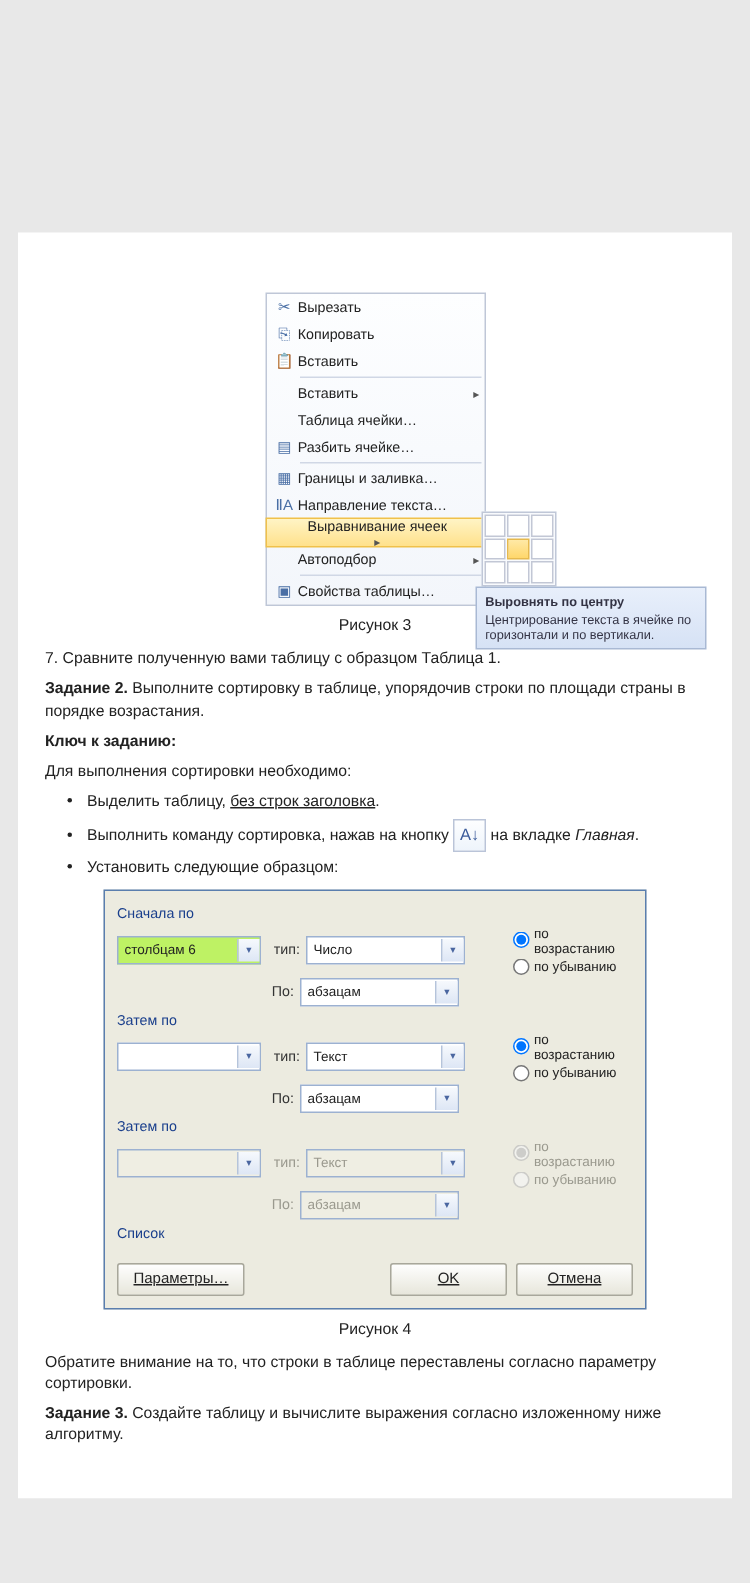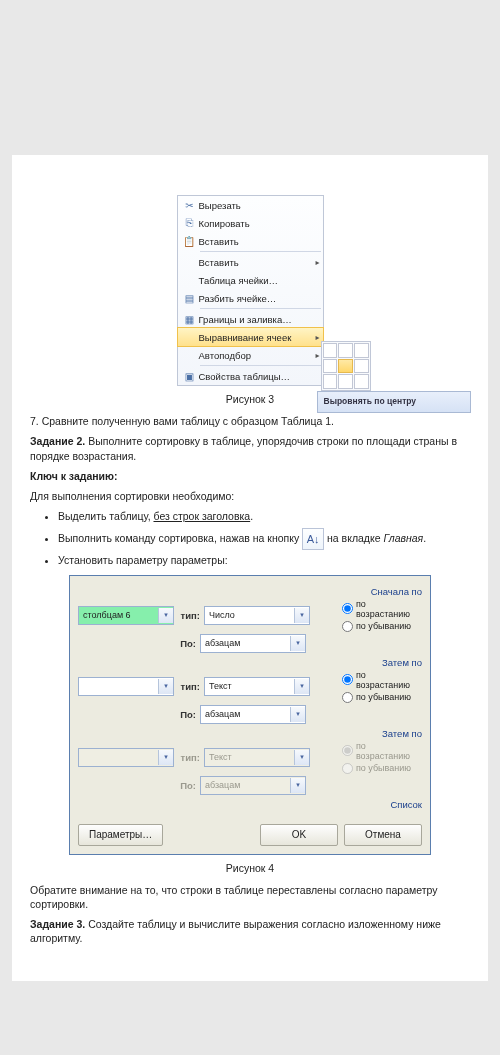--- a/index.html
+++ b/index.html
@@ -36,20 +36,21 @@
   .ctxrow {
     display: flex;
     align-items: center;
     height: 18px;
     padding-left: 3px;
   }
   .ctxrow.hl {
     background: linear-gradient(#fff4c5, #ffe18c);
     border: 1px solid #f0c14b;
     margin: -1px;
+    flex-direction: column;
   }
   .ctxicon {
     width: 18px;
     text-align: center;
     font-size: 10px;
     color: #4a6fa5;
   }
   .ctxtext { flex: 1; }
   .ctxarrow { width: 10px; text-align: center; color: #555; font-size: 8px; }
   .ctxsep { height: 1px; background: #d0d7e5; margin: 1px 2px 1px 22px; }
@@ -123,48 +124,48 @@
     width: 18px; height: 16px;
     margin-left: 2px;
     display: flex; align-items: center; justify-content: center;
     border: 1px solid #3a5fa5;
     background: linear-gradient(#7ba4e8,#3866b9);
     font-size: 9px; color: #fff;
     border-radius: 2px;
   }
   .tb-btn.close { background: linear-gradient(#f48b63,#d9522c); border-color: #b44724; }
   .dlgbody { padding: 6px 8px 8px; }
-  .group-lbl { color: #1a3f8c; margin: 4px 0 2px; text-align: right; }
+  .group-lbl { color: #1a3f8c; margin: 4px 0 2px; }
   .row { display: flex; align-items: center; gap: 4px; margin: 2px 0; }
   .combo {
     flex: 0 0 auto;
     display: flex;
     align-items: center;
     height: 17px;
     background: #fff;
     border: 1px solid #9cb1d1;
     font-size: 9px;
     padding-left: 4px;
   }
   .combo.disabled { background: #efeee3; color: #9a998e; }
-  .combo.sel { background: #86efac; }
+  .combo.sel { background: #bef264; }
   .combo .cv { flex: 1; }
   .combo .car {
     width: 14px; height: 15px;
     background: linear-gradient(#f6f9fd,#dde6f5);
     border-left: 1px solid #b5c4db;
     color: #4a66a0; font-size: 7px;
     display: flex; align-items: center; justify-content: center;
   }
-  .keylbl { width: 22px; text-align: right; color: #333; font-weight: bold; }
+  .keylbl { width: 22px; text-align: right; color: #333; }
   .radcol { display: flex; flex-direction: column; gap: 2px; margin-left: auto; }
   .rad { display: flex; align-items: center; gap: 3px; font-size: 9px; padding-left: 28px; }
   .rad input { margin: 0; width: 11px; height: 11px; }
   .rad.disabled { color: #9a998e; }
-  .dlgfoot { display: flex; gap: 6px; padding: 4px 8px 8px; }
+  .dlgfoot { display: flex; gap: 6px; padding: 4px 8px 8px; text-decoration: underline; }
   .dlgbtn {
     height: 20px;
     padding: 0 10px;
     background: linear-gradient(#fefefe,#e7e6db);
     border: 1px solid #a8a79b;
     border-radius: 2px;
     font-size: 10px;
     display: flex; align-items: center; justify-content: center;
   }
   .dlgfoot .push { flex: 1; }
@@ -206,20 +207,24 @@
         </div>
         <div class="ctxrow">
           <span class="ctxicon">▤</span>
           <span class="ctxtext">Разбить ячейке…</span>
         </div>
         <div class="ctxsep"></div>
         <div class="ctxrow">
           <span class="ctxicon">▦</span>
           <span class="ctxtext">Границы и заливка…</span>
         </div>
+        <div class="ctxrow">
+          <span class="ctxicon">ⅡA</span>
+          <span class="ctxtext">Направление текста…</span>
+        </div>
         <div class="ctxrow hl">
           <span class="ctxicon"></span>
           <span class="ctxtext">Выравнивание ячеек</span>
           <span class="ctxarrow">▸</span>
         </div>
         <div class="ctxrow">
           <span class="ctxicon"></span>
           <span class="ctxtext">Автоподбор</span>
           <span class="ctxarrow">▸</span>
         </div>
@@ -235,41 +240,42 @@
           <div class="alignc"></div>
           <div class="alignc"></div>
           <div class="alignc sel"></div>
           <div class="alignc"></div>
           <div class="alignc"></div>
           <div class="alignc"></div>
           <div class="alignc"></div>
         </div>
         <div class="tooltip">
           <div class="tt-title">Выровнять по центру</div>
+          <div>Центрирование текста в ячейке по горизонтали и по вертикали.</div>
         </div>
       </div>
     </div>
 
     <p class="figcap">Рисунок 3</p>
 
     <p>7. Сравните полученную вами таблицу с образцом Таблица 1.</p>
     <p>
       <span class="bold">Задание 2.</span><span> Выполните сортировку в таблице, упорядочив строки по площади страны в порядке возрастания.</span>
     </p>
     <p class="bold">Ключ к заданию:</p>
     <p>Для выполнения сортировки необходимо:</p>
 
     <ul>
       <li>
         <span>Выделить таблицу, </span><span class="under">без строк заголовка</span><span>.</span>
       </li>
       <li>
         <span>Выполнить команду сортировка, нажав на кнопку </span><span class="sorticon">А↓</span><span> на вкладке </span><span class="italic">Главная</span><span>.</span>
       </li>
-      <li>Установить параметру параметры:</li>
+      <li>Установить следующие образцом:</li>
     </ul>
 
     <div class="fig4">
       <div class="dlg">
         <div class="dlgbody">
 
           <div class="group-lbl">Сначала по</div>
           <div class="row">
             <div class="combo sel" style="width:90px">
               <span class="cv">столбцам 6</span>

